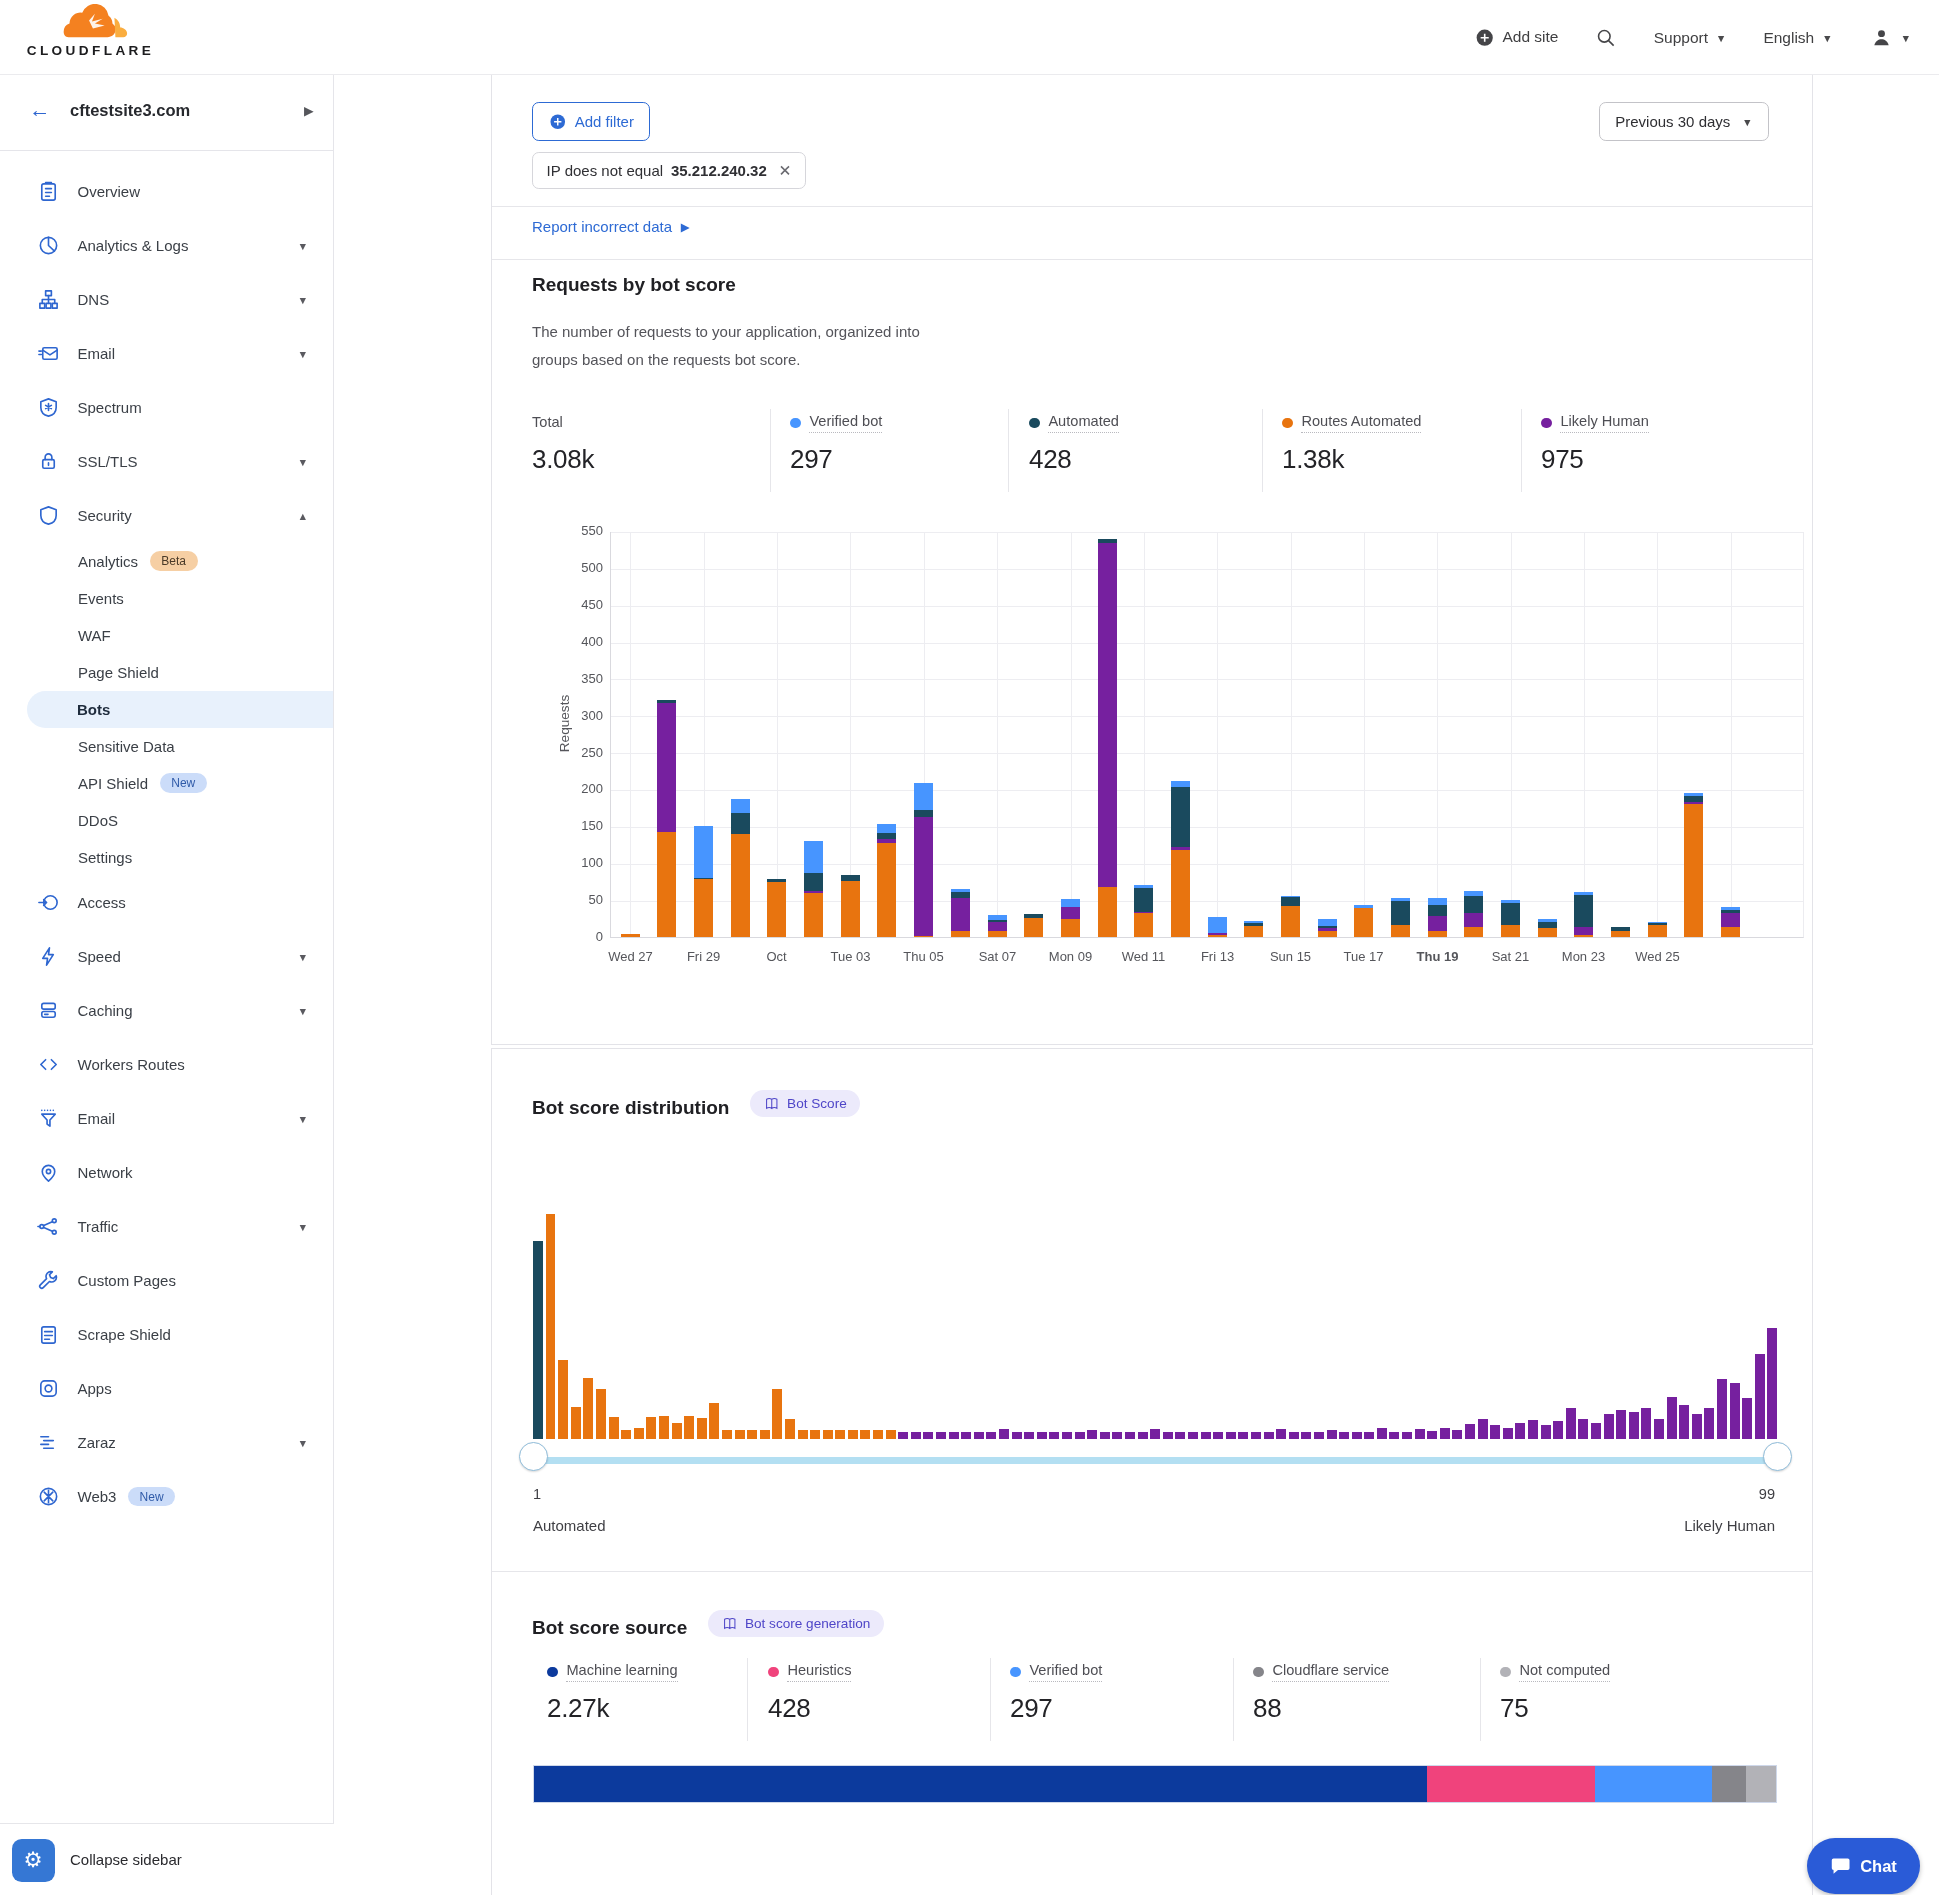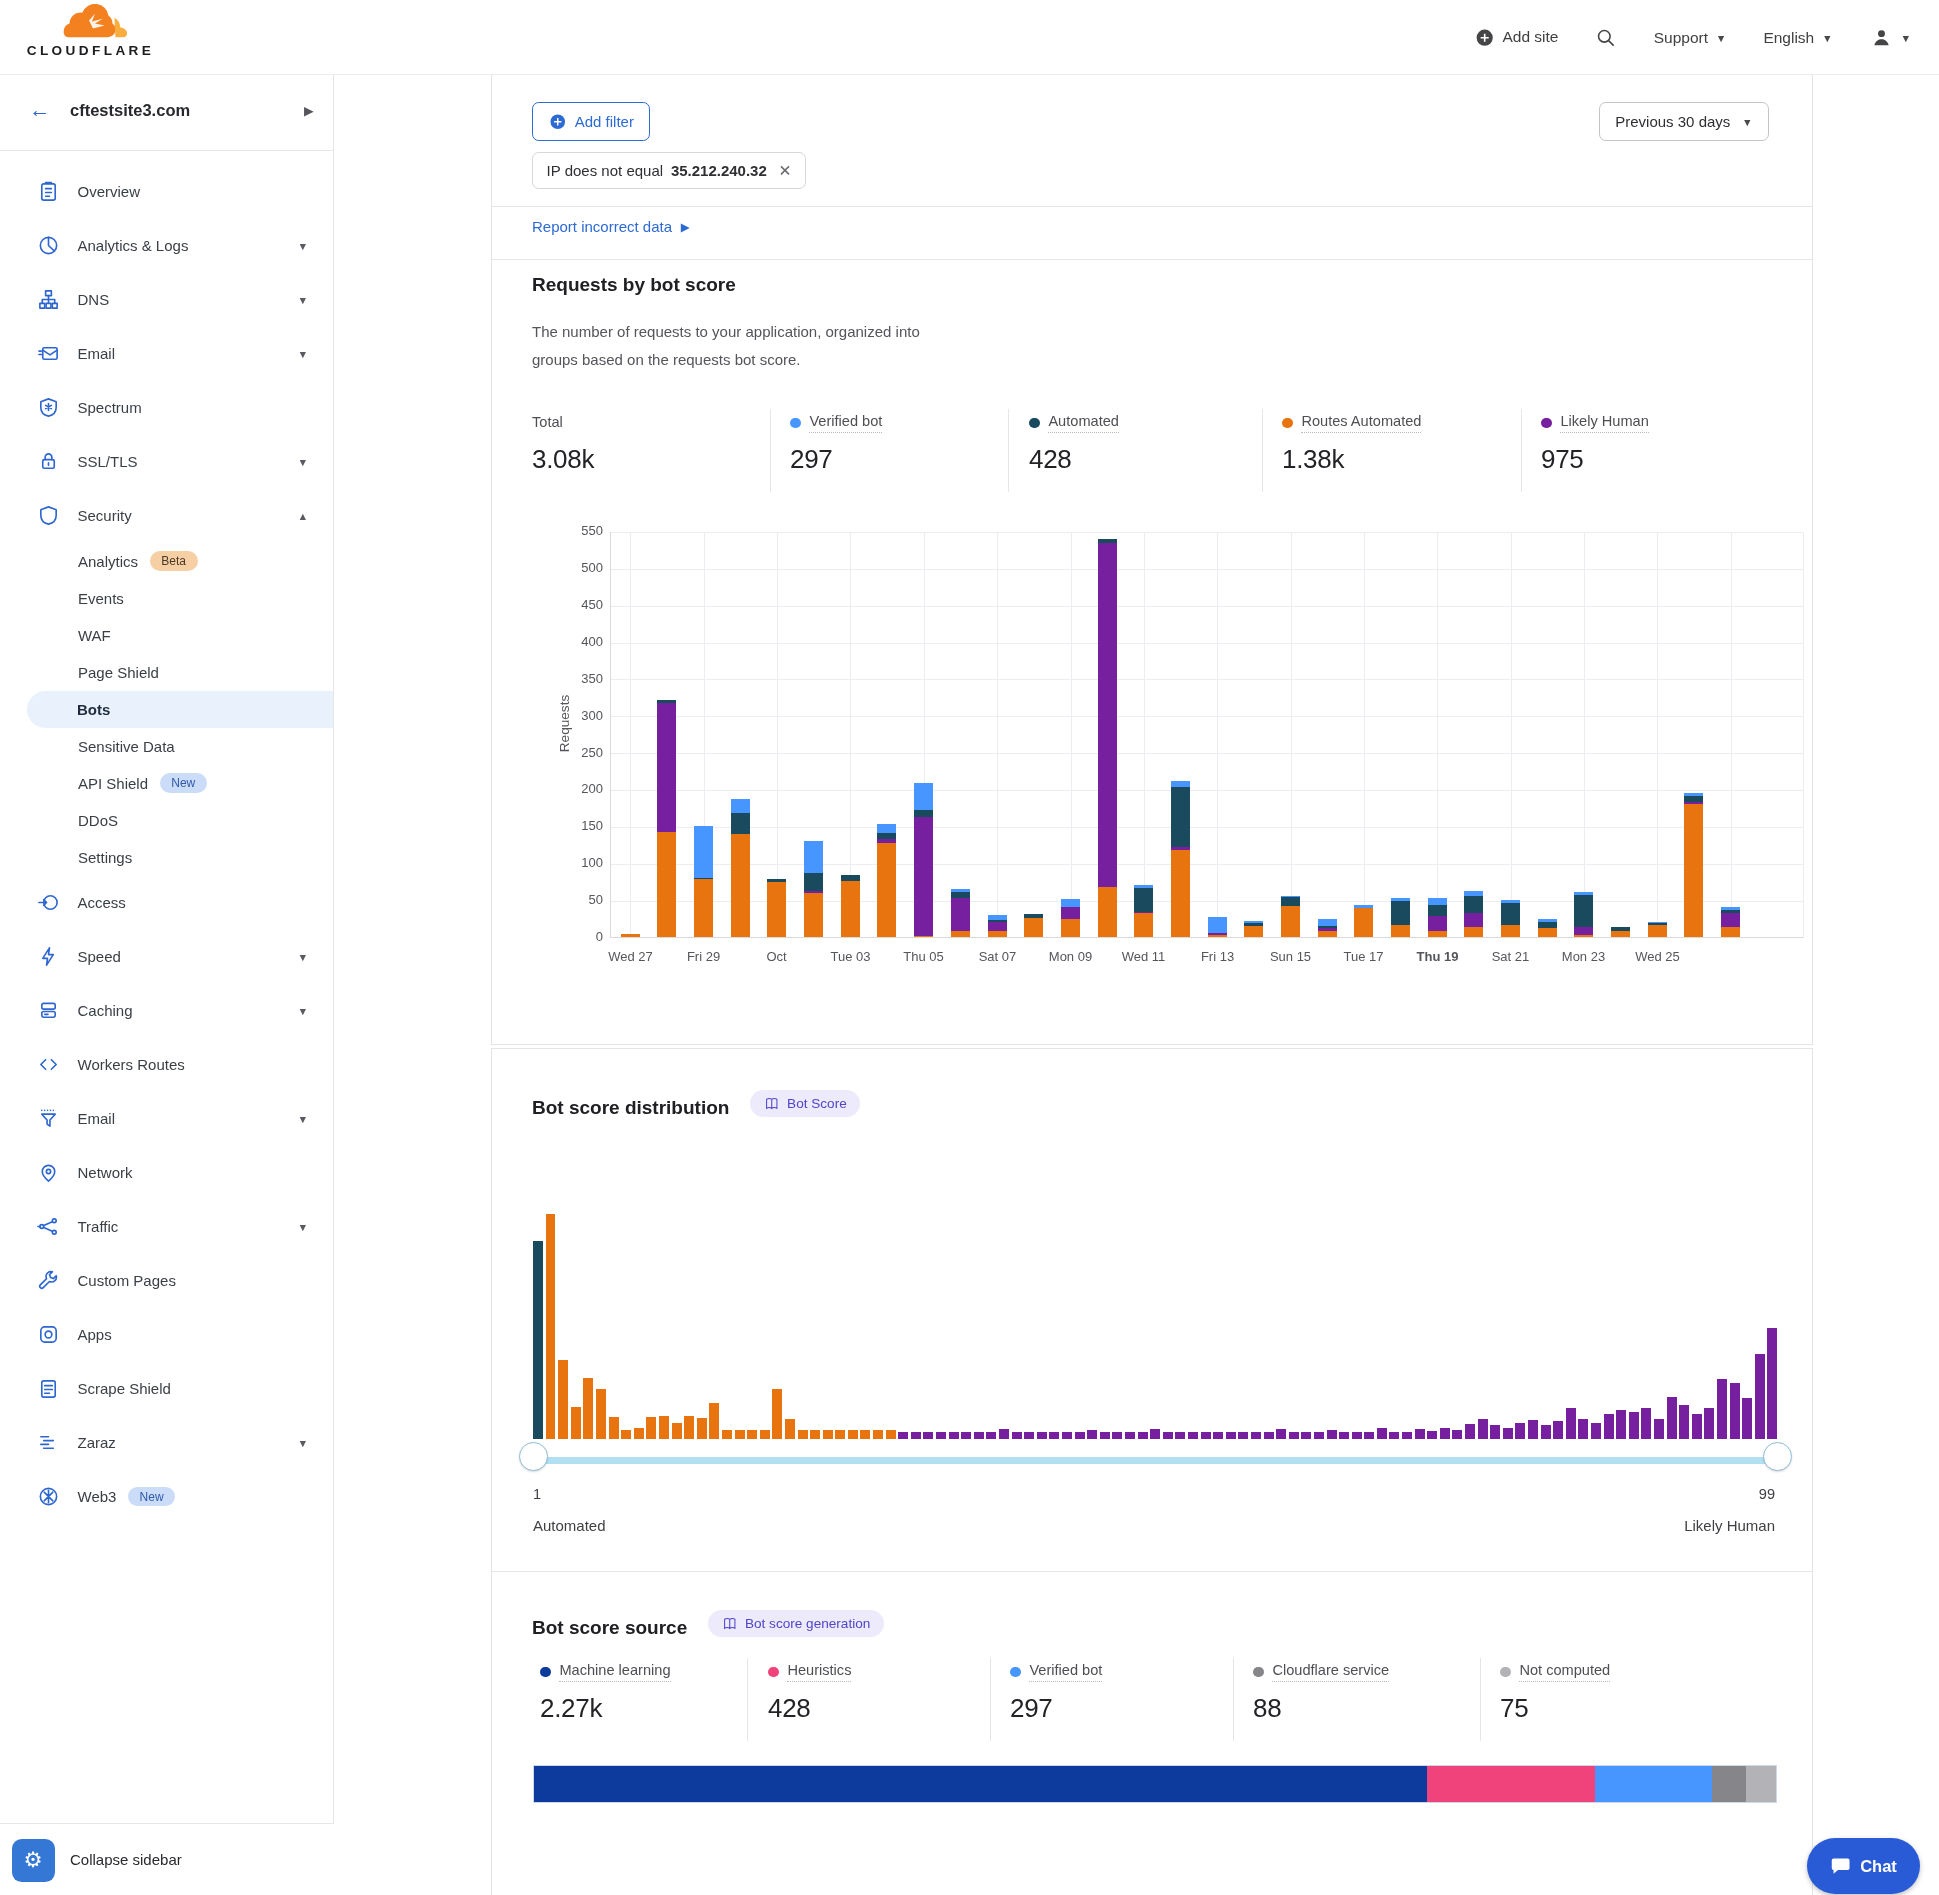--- a/index.html
+++ b/index.html
@@ -299,34 +299,34 @@
         <span class="ic">
           <svg viewBox="0 0 24 24" width="23" height="23" fill="none" stroke="#2e66d0" stroke-width="1.7" stroke-linecap="round" stroke-linejoin="round">
             <path d="M20 7a5 5 0 0 1-7 6l-6.5 6.5a2 2 0 0 1-3-3L10 10a5 5 0 0 1 6-7l-3 3 1.2 2.8L17 10z"></path>
           </svg>
         </span>
         <span>Custom Pages</span>
       </div>
       <div class="nav-item">
         <span class="ic">
           <svg viewBox="0 0 24 24" width="23" height="23" fill="none" stroke="#2e66d0" stroke-width="1.7" stroke-linecap="round" stroke-linejoin="round">
+            <rect x="5" y="4" width="14" height="17" rx="2"></rect>
+            <path d="M8 9h8M8 13h8M8 17h5"></path>
+          </svg>
+        </span>
+        <span>Scrape Shield</span>
+      </div>
+      <div class="nav-item">
+        <span class="ic">
+          <svg viewBox="0 0 24 24" width="23" height="23" fill="none" stroke="#2e66d0" stroke-width="1.7" stroke-linecap="round" stroke-linejoin="round">
             <rect x="4" y="4" width="16" height="16" rx="4"></rect>
             <circle cx="12" cy="12" r="3.5"></circle>
           </svg>
         </span>
         <span>Apps</span>
-      </div>
-      <div class="nav-item">
-        <span class="ic">
-          <svg viewBox="0 0 24 24" width="23" height="23" fill="none" stroke="#2e66d0" stroke-width="1.7" stroke-linecap="round" stroke-linejoin="round">
-            <rect x="5" y="4" width="14" height="17" rx="2"></rect>
-            <path d="M8 9h8M8 13h8M8 17h5"></path>
-          </svg>
-        </span>
-        <span>Scrape Shield</span>
       </div>
       <div class="nav-item">
         <span class="ic">
           <svg viewBox="0 0 24 24" width="23" height="23" fill="none" stroke="#2e66d0" stroke-width="1.7" stroke-linecap="round" stroke-linejoin="round">
             <path d="M4 6h8M7 10h10M4 14h8M7 18h10"></path>
           </svg>
         </span>
         <span>Zaraz</span>
         <span class="nav-caret">▼</span>
       </div>
@@ -749,21 +749,21 @@
     <span>Bot score source</span>
     <span class="title-badge">
       <svg width="15.5" height="15.5" viewBox="0 0 24 24">
           <path d="M4 5c2.3-1.3 5.7-1.3 8 0v14c-2.3-1.3-5.7-1.3-8 0zM20 5c-2.3-1.3-5.7-1.3-8 0v14c2.3-1.3 5.7-1.3 8 0z" fill="none" stroke="#4f46c8" stroke-width="1.6"></path>
         </svg>
       <span>Bot score generation</span>
     </span>
   </div>
 
   <div id="src-stats" class="stats" style="top:613px;height:89px">
-      <div class="stat-col" style="left: 8px;"><div class="stat-label">
+      <div class="stat-col" style="left: 15px;"><div class="stat-label">
           <span class="dot" style="background: rgb(12, 58, 157);"></span>
           <span class="txt">Machine learning</span>
         </div><div class="stat-num">2.27k</div></div>
       <div class="vdiv" style="left: 215px; top: -3.9px; height: 83px;"></div>
       <div class="stat-col" style="left: 236px;"><div class="stat-label">
           <span class="dot" style="background: rgb(240, 67, 124);"></span>
           <span class="txt">Heuristics</span>
         </div><div class="stat-num">428</div></div>
       <div class="vdiv" style="left: 458px; top: -3.9px; height: 83px;"></div>
       <div class="stat-col" style="left: 478px;"><div class="stat-label">

